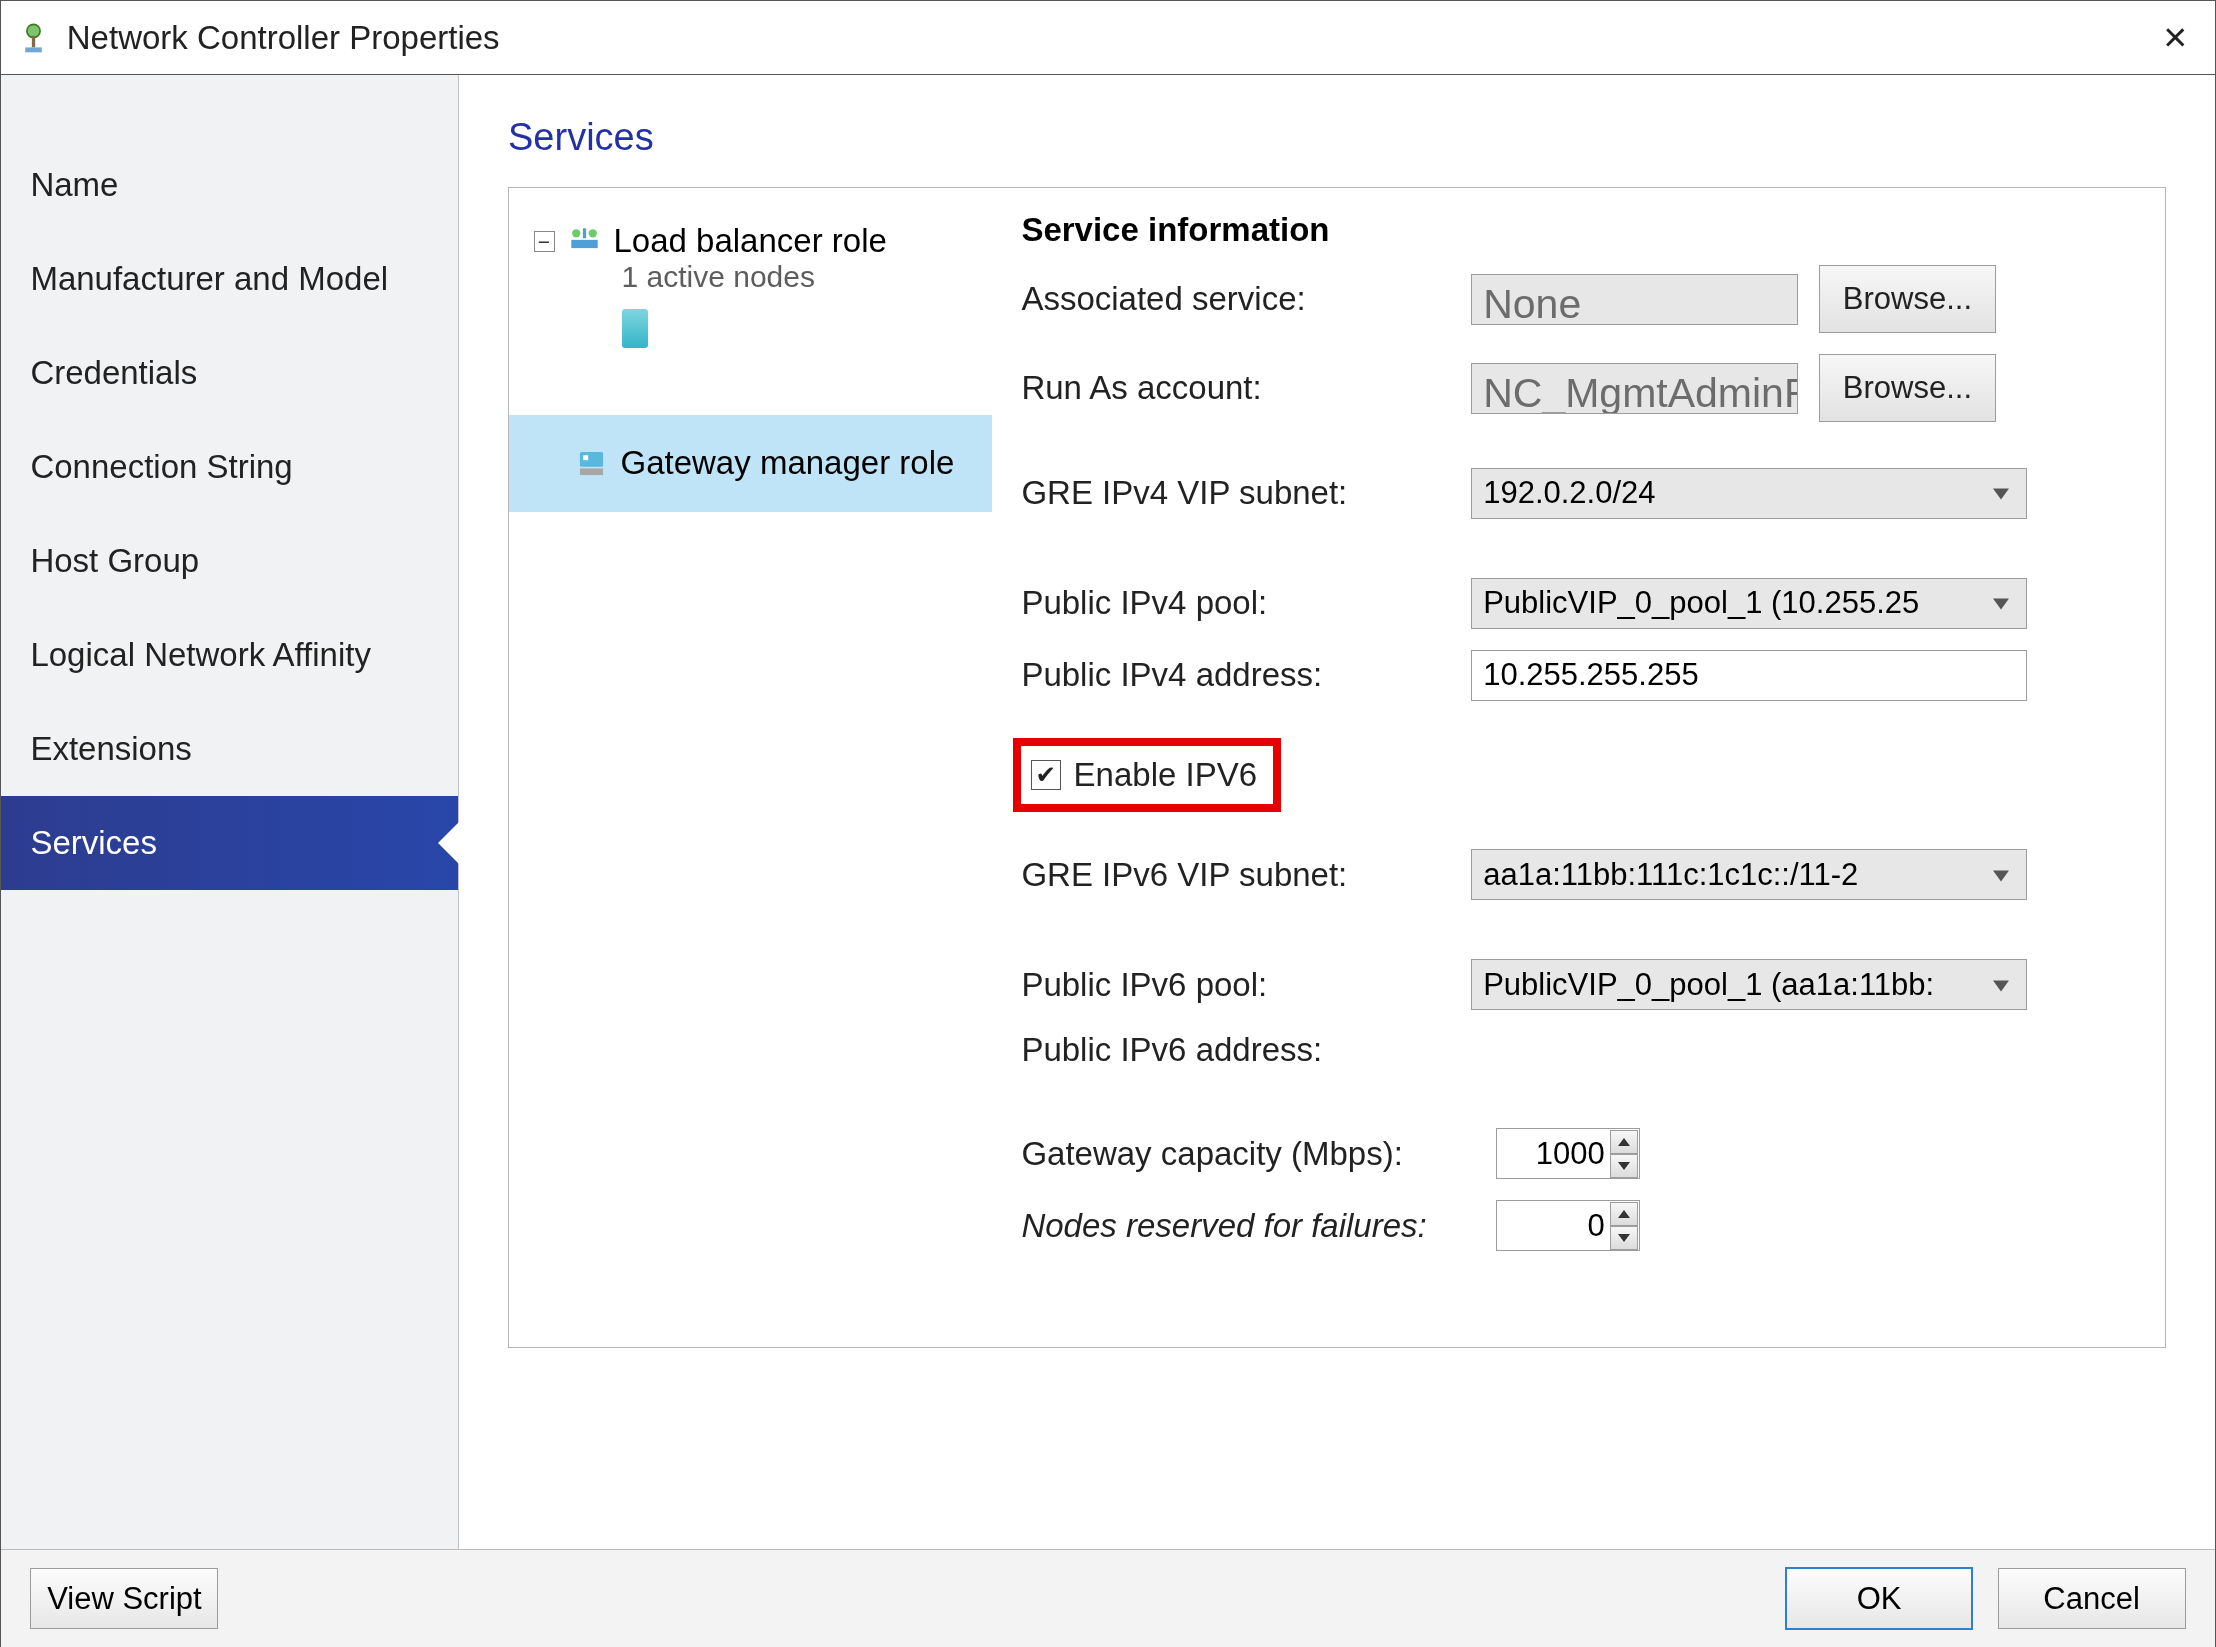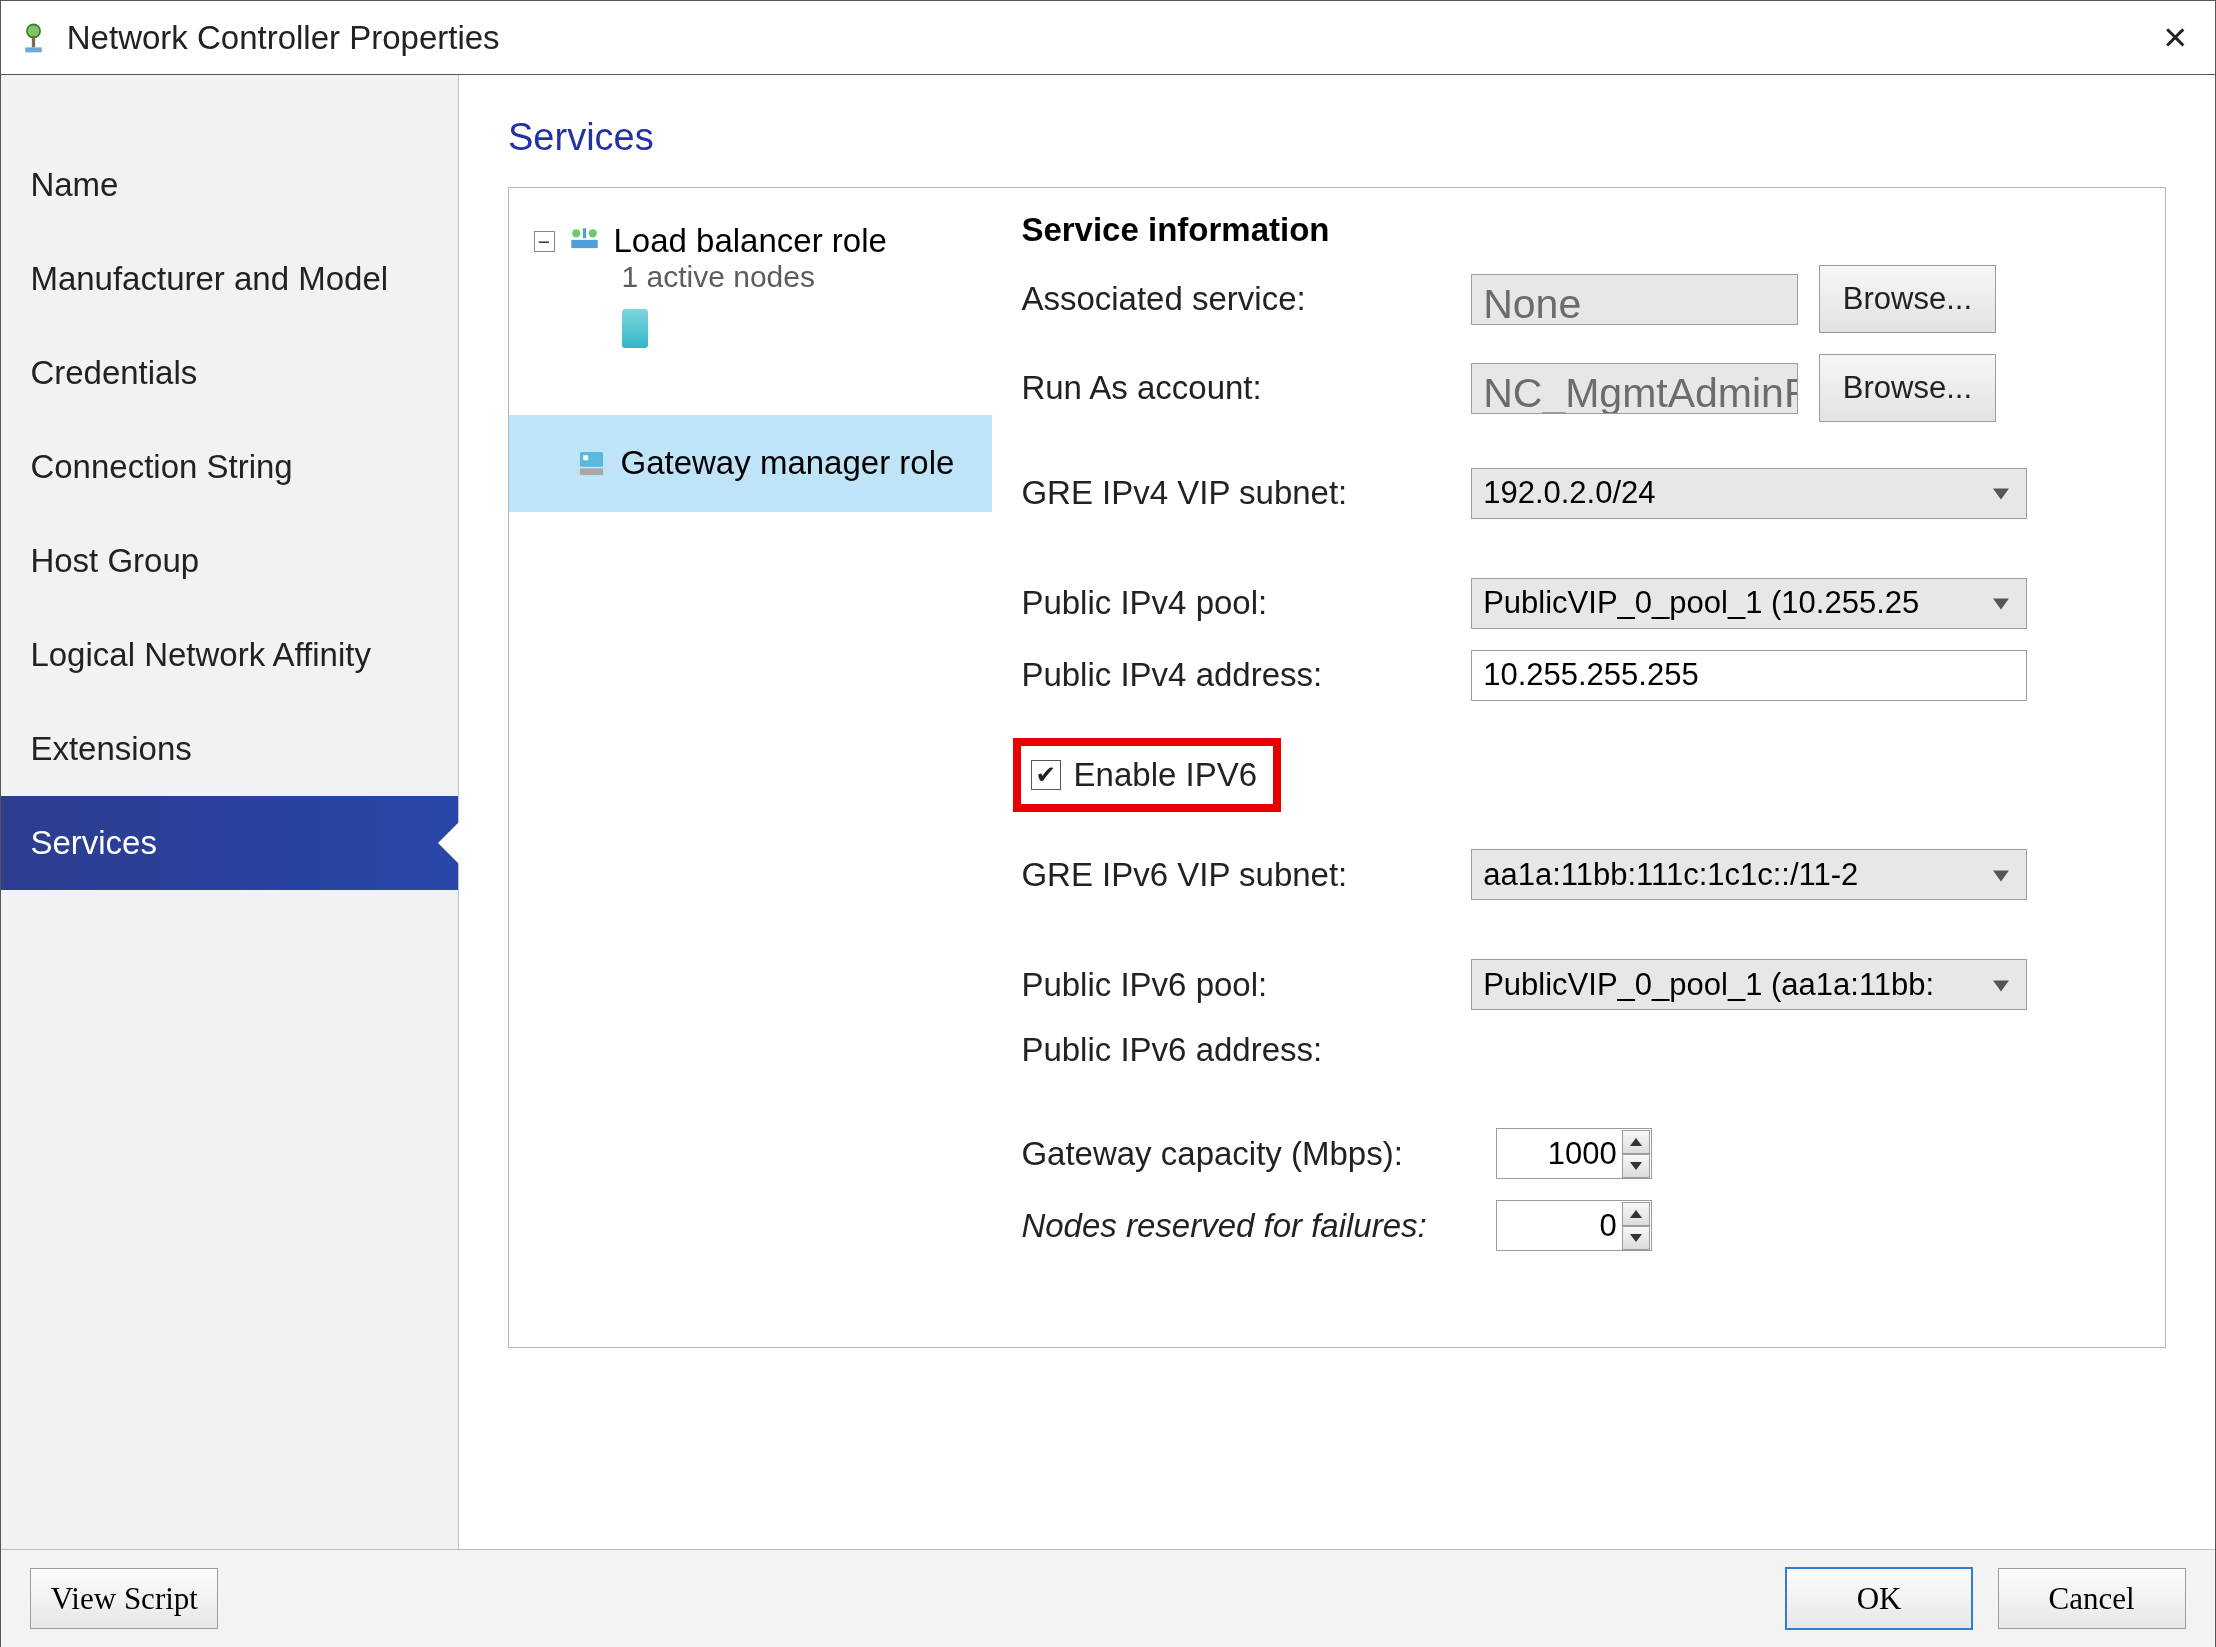--- a/index.html
+++ b/index.html
@@ -61,30 +61,30 @@
   .textinput { background:#fff; border:1.6px solid #9c9c9c; font-size:31px; padding:6.5px 11.4px; width:556px; height:51px; }
 
   .spacer-md{height:24.5px;}
   .spacer-lg{height:38px;}
 
   .checkbox-wrap { display:flex; align-items:center; gap:13px; outline:8.2px solid #e60000; padding:9.8px 16.4px 9.8px 9.8px; width:fit-content; }
   .checkbox { width:29.4px; height:29.4px; border:1.6px solid #555; display:flex; align-items:center; justify-content:center; font-size:24.5px; line-height:1; background:#fff;}
   .checkbox-lbl { font-size:33px; }
 
   .spinwrap{position:relative;}
-  .spininput{width:156px; text-align:right; background:#fff; border:1.6px solid #9c9c9c; font-size:31px; padding:6.5px 34px 6.5px 11.4px; height:51px;}
+  .spininput{width:144px; text-align:right; background:#fff; border:1.6px solid #9c9c9c; font-size:31px; padding:6.5px 34px 6.5px 11.4px; height:51px;}
   .spinbtns{position:absolute; right:1.6px; top:1.6px; bottom:1.6px; width:28px; display:flex; flex-direction:column;}
   .spinbtn{flex:1; background:linear-gradient(#f7f7f7,#dcdcdc); border:0.8px solid #9c9c9c; display:flex; align-items:center; justify-content:center;}
   .spinbtn .arrow-up{width:0;height:0;border-left:6.5px solid transparent;border-right:6.5px solid transparent;border-bottom:8.2px solid #333;}
   .spinbtn .arrow-down{width:0;height:0;border-left:6.5px solid transparent;border-right:6.5px solid transparent;border-top:8.2px solid #333;}
 
   
   .footer { display:flex; align-items:center; border-top:0.8px solid #bcbcbc; background:#f3f3f3; height:98px; padding:0 29.4px; gap:24.5px;}
   .footer .spacer{flex:1;}
-  .btn { font-size:31px; padding:11.4px 0; width:188px; text-align:center; border:1.6px solid #9c9c9c; background:linear-gradient(#fcfcfc,#e7e7e7); cursor:pointer;font-family:Liberation Serif, serif;}
+  .btn { font-size:31px; padding:11.4px 0; width:188px; text-align:center; border:1.6px solid #9c9c9c; background:linear-gradient(#fcfcfc,#e7e7e7); cursor:pointer;}
   .btn.primary{border:2.5px solid #2d7fd3;}
 </style>
 </head>
 <body>
 
 <div class="titlebar">
   <span class="icon">
     <svg viewBox="0 0 40 40" width="33" height="33">
       <circle cx="20" cy="12" r="8" fill="#7fc46b" stroke="#3a7a2a" stroke-width="2"></circle>
       <rect x="18" y="18" width="4" height="14" fill="#7d6b4a"></rect>

